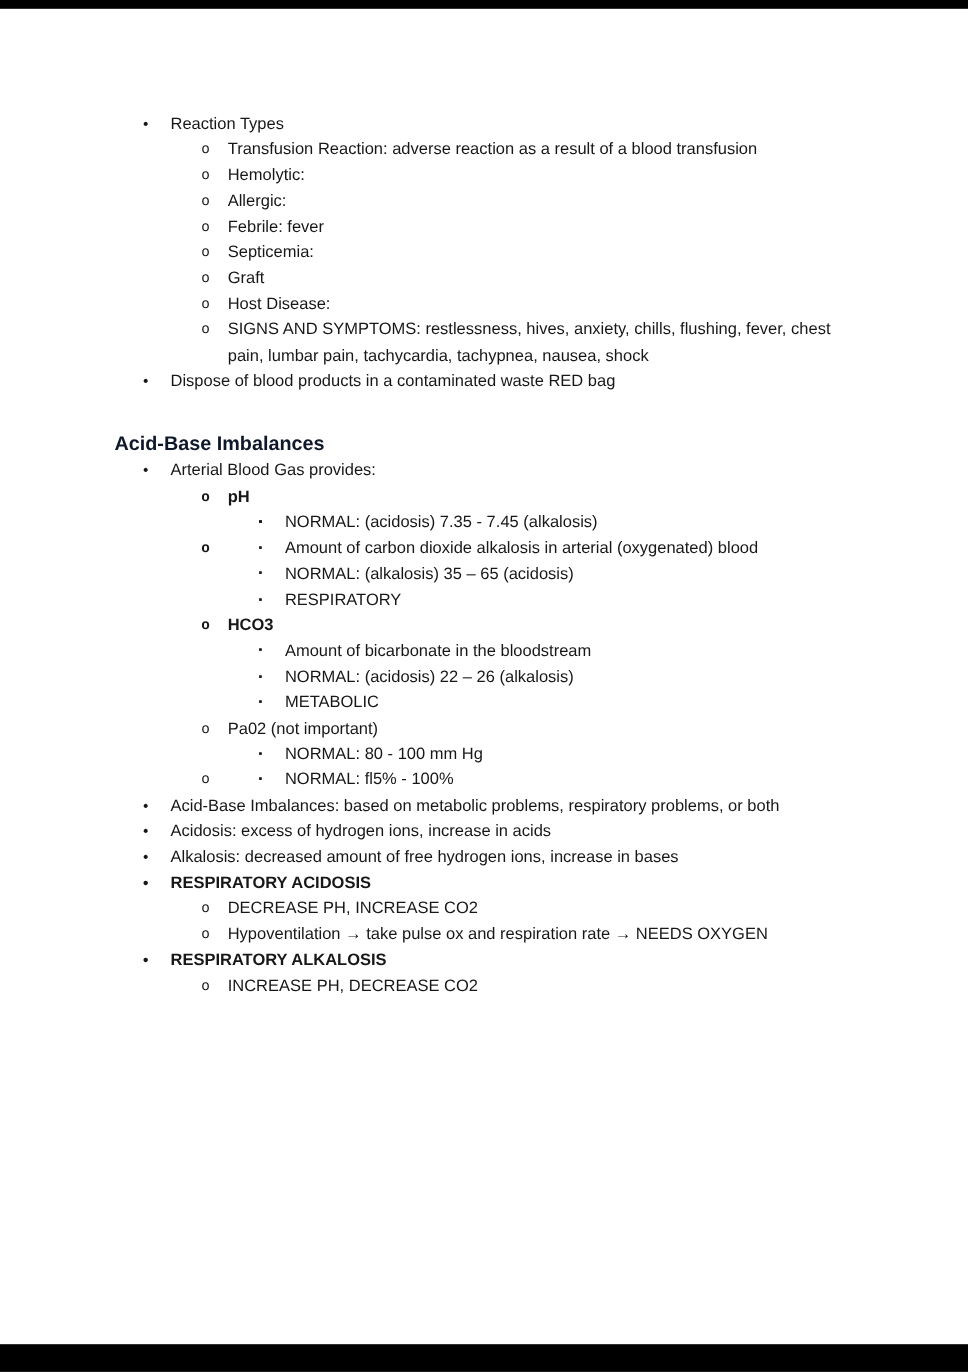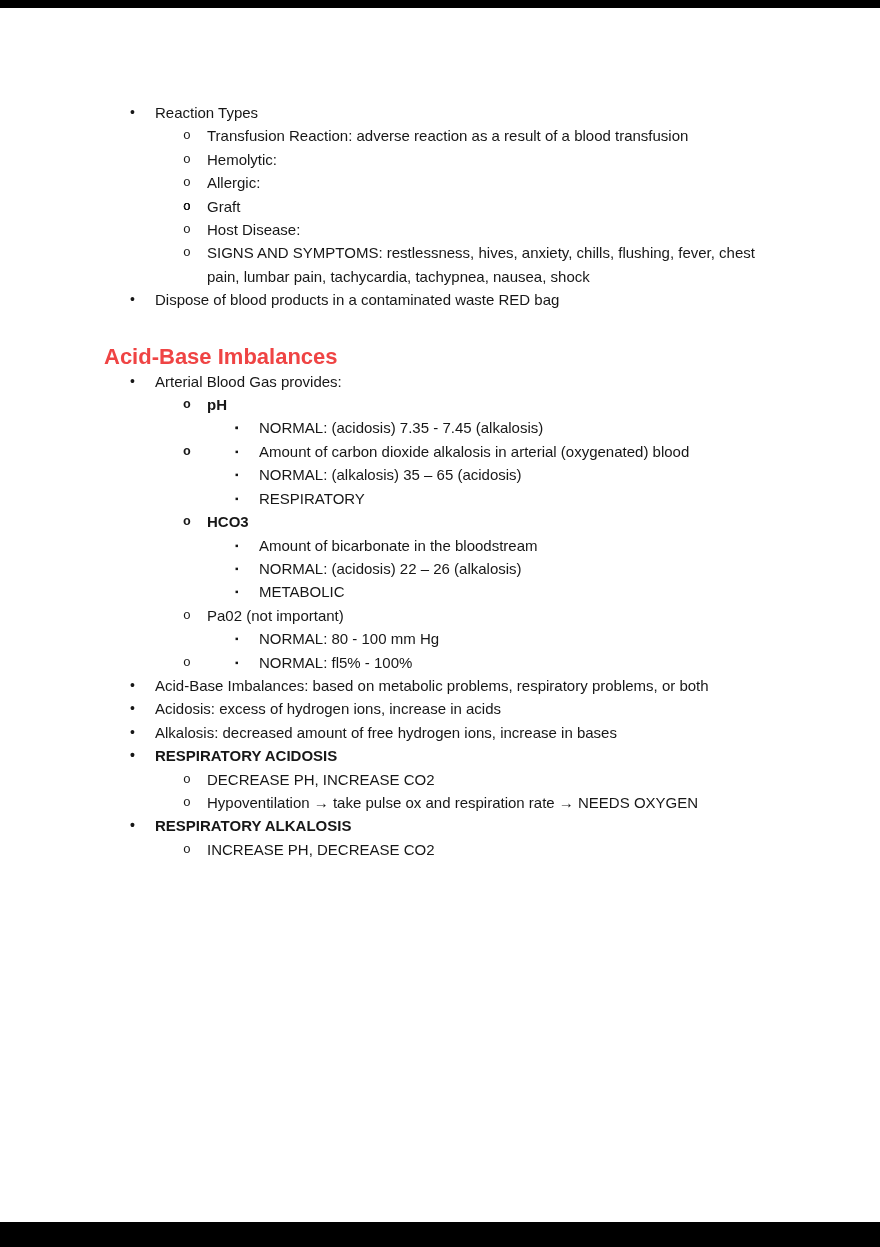--- a/index.html
+++ b/index.html
@@ -43,23 +43,23 @@
   .m3 { left: 131px; font-size: 10px; }
 
   .lvl1 { padding-left: 51px; }
   .lvl2 { padding-left: 103px; }
   .lvl3 { padding-left: 155px; }
 
   .bold { font-weight: bold; }
 
   .heading {
     font-family: "Liberation Sans", sans-serif;
-    font-size: 22px;
+    font-size: 18px;
     font-weight: bold;
-    color: #ef4444;
+    color: #0f172a;
     margin: 33px 0 1px 0;
     line-height: 24px;
   }
 </style>
 </head>
 <body>
 
 <div class="viewport">
   <div class="sheet">
     <div class="content">
@@ -74,23 +74,25 @@
         <div class="item lvl2">
           <span class="marker m2">o</span>
           <span class="text">Hemolytic:</span>
         </div>
         <div class="item lvl2">
           <span class="marker m2">o</span>
           <span class="text">Allergic:</span>
         </div>
         <div class="item lvl2">
           <span class="marker m2">o</span>
-        </div>
-        <div class="item lvl2">
-          <span class="marker m2">o</span>
+          <span class="text">Febrile: fever</span>
+        </div>
+        <div class="item lvl2">
+          <span class="marker m2">o</span>
+          <span class="text">Septicemia:</span>
         </div>
         <div class="item lvl2">
           <span class="marker m2">o</span>
           <span class="text">Graft</span>
         </div>
         <div class="item lvl2">
           <span class="marker m2">o</span>
           <span class="text">Host Disease:</span>
         </div>
         <div class="item lvl2">

